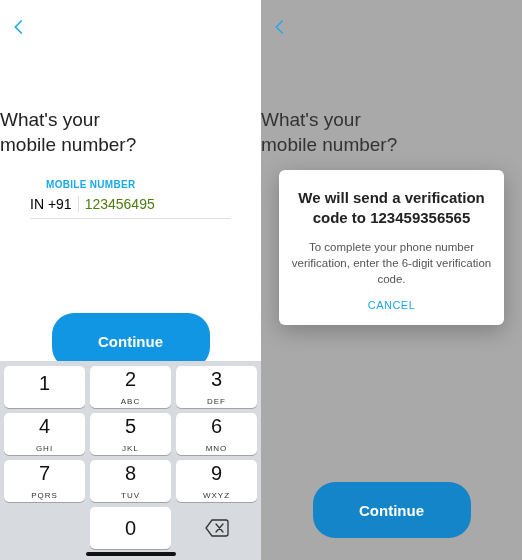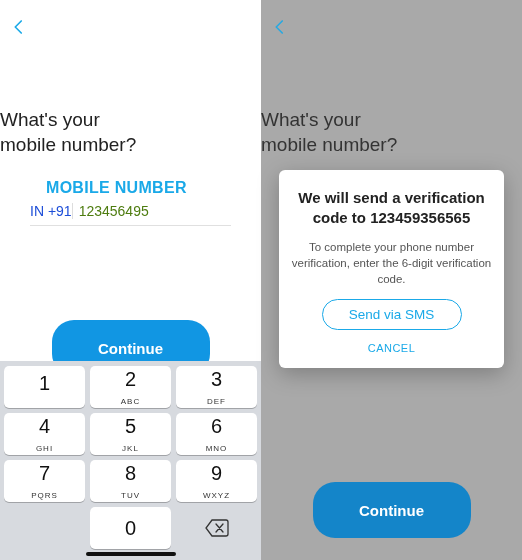--- a/index.html
+++ b/index.html
@@ -6,23 +6,23 @@
   body { display: flex; width: 522px; height: 560px; background: #fff; overflow: hidden; }
   .screen { width: 261px; height: 560px; position: relative; display: flex; flex-direction: column; }
   .screen-left { background: #fff; }
   .screen-right { background: #a9a9a9; }
   .back-btn { position: absolute; top: 18px; left: 10px; width: 24px; height: 24px; cursor: pointer; }
   .back-btn svg { width: 18px; height: 18px; }
   .title-block { text-align: left; margin-top: 108px; }
   .title-line { font-size: 19px; font-weight: 500; color: #222; line-height: 1.3; }
   .screen-right .title-line { color: #333; }
   .field-block { margin-top: 22px; padding: 0 30px; }
-  .field-label { font-size: 16px; font-weight: 600; letter-spacing: 0.3px; color: #1aa9e8; padding-left: 16px; }
+  .field-label { font-size: 10px; font-weight: 600; letter-spacing: 0.3px; color: #1aa9e8; padding-left: 16px; }
   .field-row { display: flex; align-items: center; border-bottom: 1px solid #e0e0e0; padding: 4px 0 6px; margin-top: 2px; }
-  .field-cc { font-size: 14px; color: #1d4ed8; border-right: 1px solid #ddd; margin-right: 6px; white-space: nowrap; }
+  .field-cc { font-size: 14px; color: #000000; padding-right: 6px; border-right: 1px solid #ddd; margin-right: 6px; white-space: nowrap; }
   .field-val { font-size: 14px; color: #4d7c0f; border: none; outline: none; flex: 1; background: transparent; }
   .continue-btn { margin: 0 auto; width: 158px; height: 56px; border-radius: 22px; background: #1aa9e8; color: #fff; font-size: 15px; font-weight: 600; display: flex; align-items: center; justify-content: center; border: none; cursor: pointer; }
   .continue-left { margin-top: 94px; background: #1196e3; }
   .keypad { position: absolute; bottom: 0; left: 0; right: 0; background: #d7dadf; padding: 5px 4px 6px; }
   .kp-row { display: flex; gap: 5px; margin-bottom: 5px; }
   .kp-row:last-child { margin-bottom: 0; }
   .kp-key { flex: 1; background: #fff; border-radius: 5px; height: 42px; display: flex; flex-direction: column; align-items: center; justify-content: center; box-shadow: 0 1px 0 rgba(0,0,0,0.25); cursor: pointer; }
   .kp-num { font-size: 20px; line-height: 1; font-weight: 400; color: #111; }
   .kp-sub { font-size: 8px; letter-spacing: 1px; color: #333; margin-top: 8px; }
   .kp-blank { flex: 1; background: transparent; box-shadow: none; }
@@ -133,18 +133,17 @@
     <div class="title-line">What's your</div>
     <div class="title-line">mobile number?</div>
   </div>
 
   <div class="modal">
     <div class="modal-title">
       <span>We will send a verification</span><br>
       <span>code to 123459356565</span>
     </div>
     <div class="modal-body">To complete your phone number verification, enter the 6-digit verification code.</div>
-    <button class="modal-btn">Send via SMS</button>
     <span class="modal-cancel">CANCEL</span>
   </div>
 
   <button class="continue-btn continue-right">Continue</button>
 </div>
 
 </body></html>

